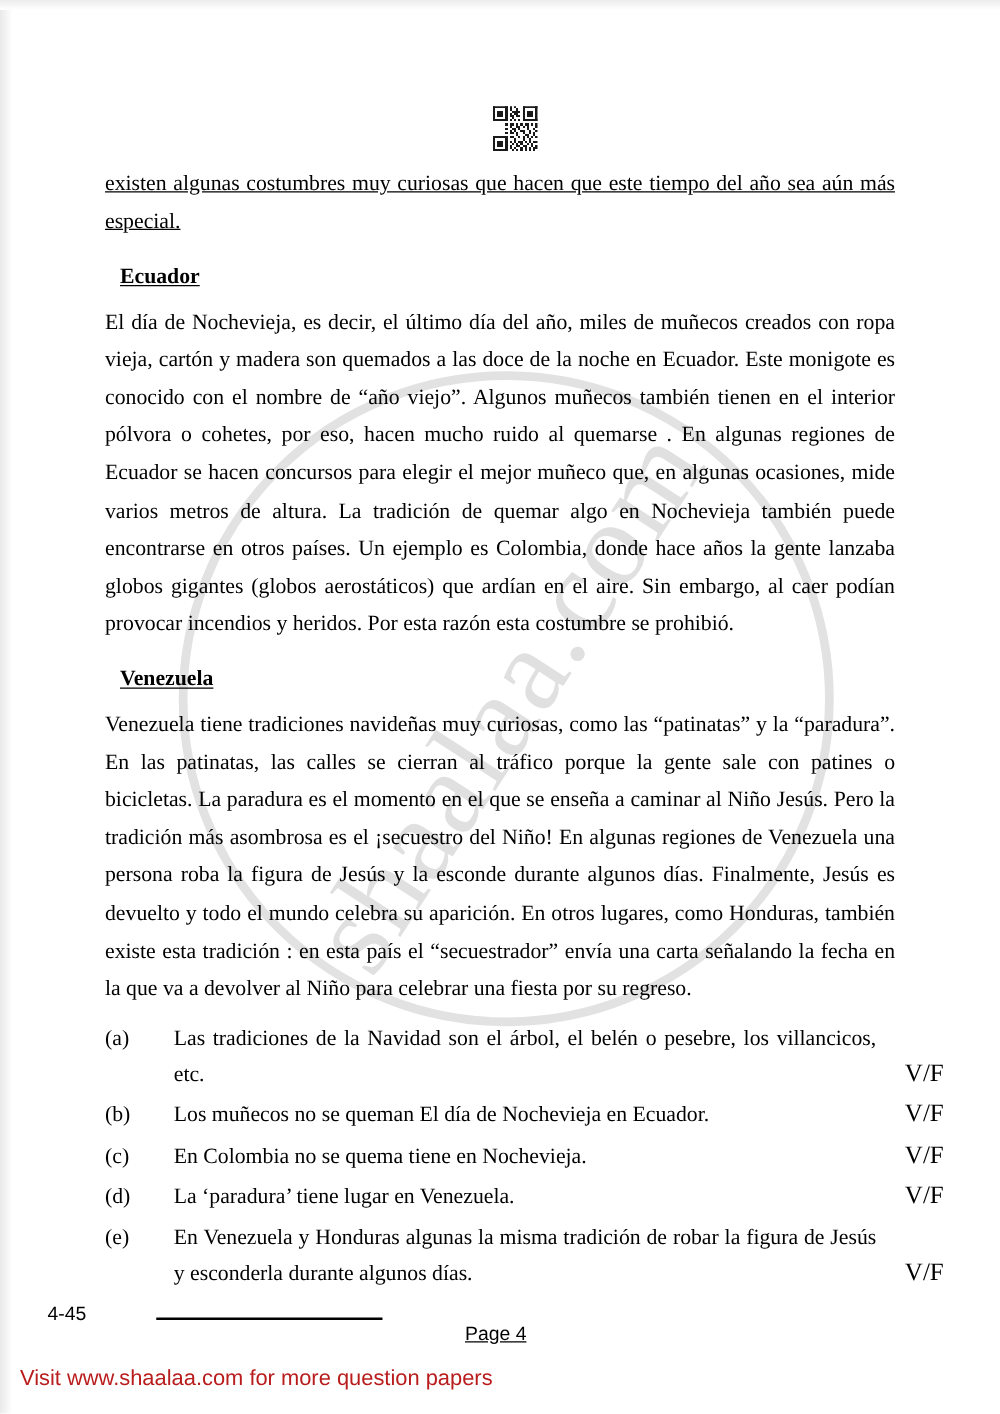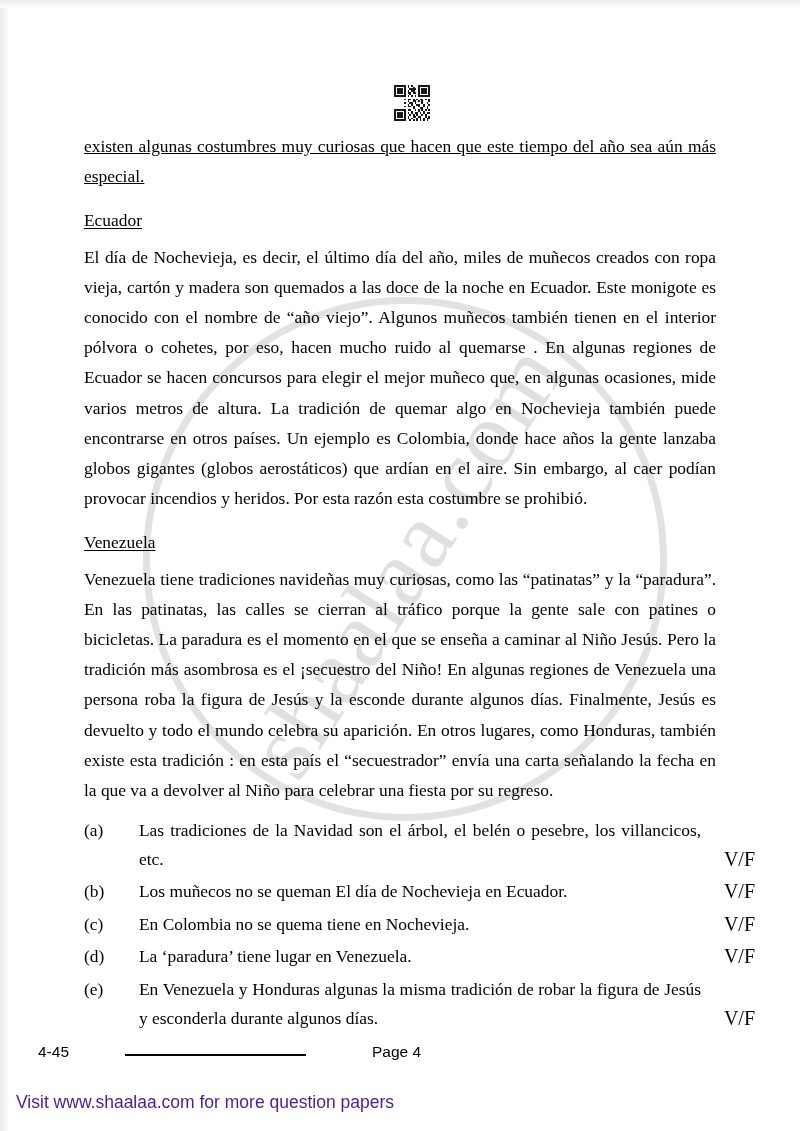--- a/index.html
+++ b/index.html
@@ -97,21 +97,21 @@
   }
   .para.first { margin-top: 131px; text-decoration: underline; }
   .heading {
     font-size: 17.4px;
     line-height: 30.2px;
     margin: 7px 0 3px 0;
     text-decoration: underline;
     text-underline-offset: 2px;
     display: inline-block;
   }
-  .heading-row { margin: 7px 0 3px 0; }
+  .heading-row { margin: 7px 0 3px 12px; font-weight: bold; }
 
   
   .qlist {
     position: absolute;
     left: 84px;
     top: 816px;
     width: 671px;
     z-index: 1;
   }
   .qrow {
@@ -169,29 +169,30 @@
     position: absolute;
     left: 125px;
     top: 11px;
     width: 181px;
     height: 0;
     border-top: 2px solid #000000;
   }
   .footer-page {
     position: absolute;
     left: 372px;
-    top: 0;
+    top: 16px;
+    text-decoration: underline;
   }
   .visit-line {
     position: absolute;
     left: 16px;
     top: 1092px;
     font-family: "Liberation Sans", "DejaVu Sans", sans-serif;
     font-size: 17.5px;
-    color: #4c1d95;
+    color: #b91c1c;
     z-index: 1;
   }
 </style>
 </head>
 <body>
 
 <div id="page">
 
   <div class="page-edge-left"></div>
   <div class="page-edge-top"></div>

